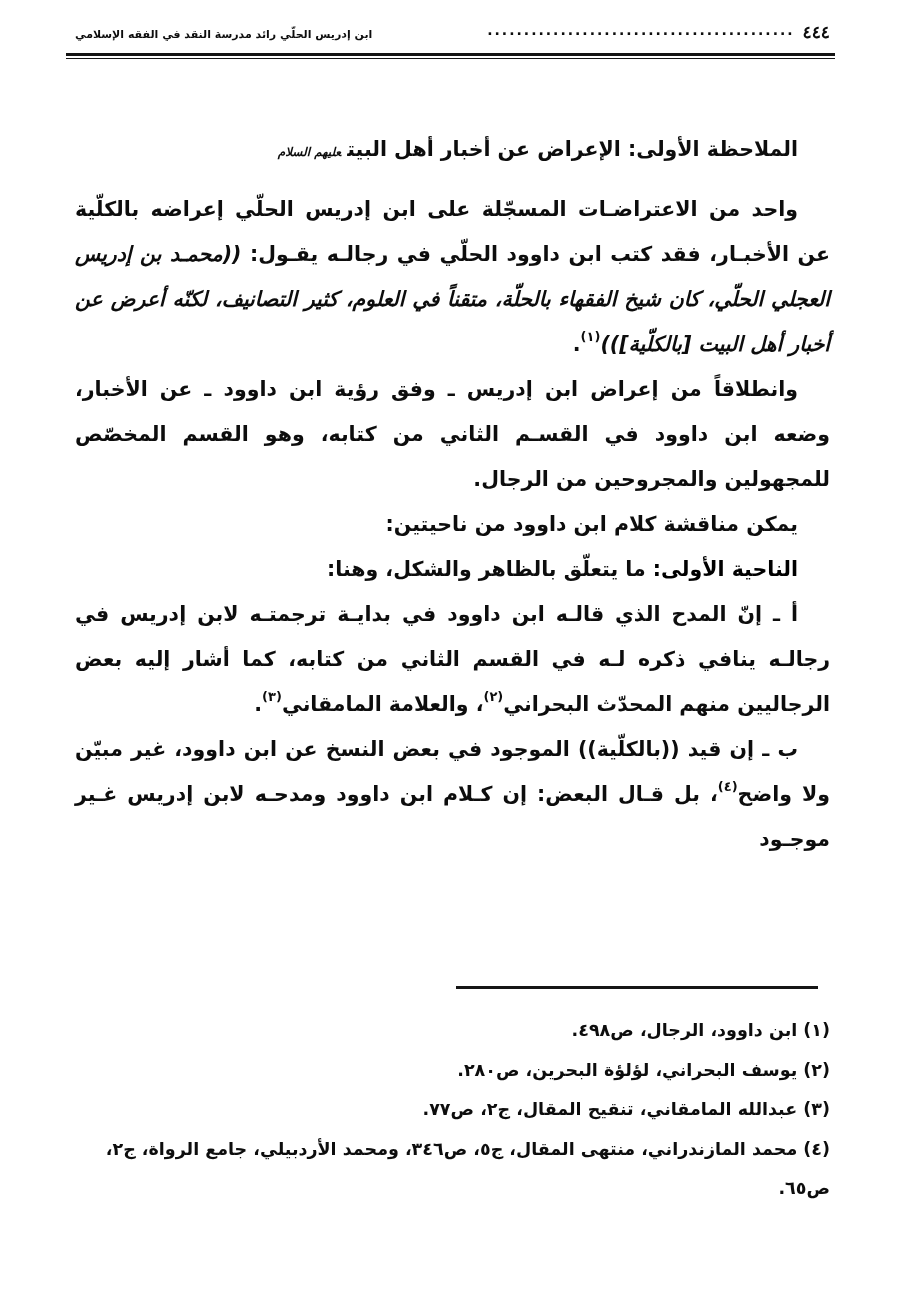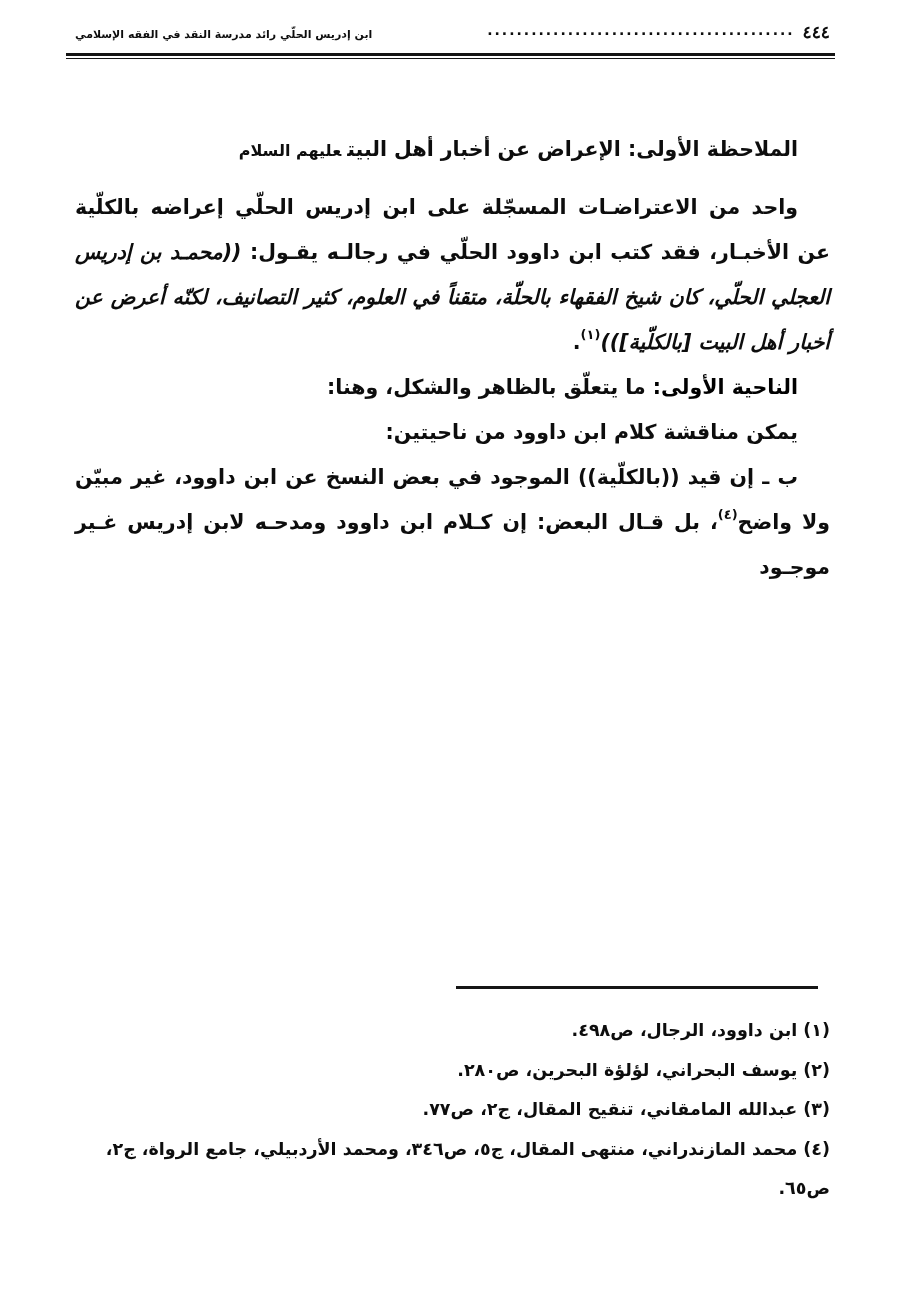--- a/index.html
+++ b/index.html
@@ -68,21 +68,22 @@
   .heading-pause { margin: 38px 0 8px 0; }
   .quote { font-style: italic; }
   sup.fn-marker {
     font-size: 13px;
     font-style: normal;
     vertical-align: 10px;
     line-height: 0;
     letter-spacing: 0;
   }
   .honorific {
-    font-size: 16px;
+    font-size: 12px;
+    font-style: italic;
     letter-spacing: -1px;
     margin-right: 6px;
     white-space: nowrap;
   }
   .lead-label { 
     color: #000;
   }
   
   .footnotes {
     position: absolute;
@@ -116,26 +117,28 @@
 
   <div class="header-rule"></div>
 
   <div class="content">
 
 
     <p class="section-heading heading-note"><span>الملاحظة الأولى: الإعراض عن أخبار أهل البيت</span><span class="honorific">عليهم السلام</span></p>
 
     <p><span>واحد من الاعتراضـات المسجّلة على ابن إدريس الحلّي إعراضه بالكلّية عن الأخبـار، فقد كتب ابن داوود الحلّي في رجالـه يقـول: </span><span class="quote">((محمـد بن إدريس العجلي الحلّي، كان شيخ الفقهاء بالحلّة، متقناً في العلوم، كثير التصانيف، لكنّه أعرض عن أخبار أهل البيت [بالكلّية]))</span><sup class="fn-marker">(١)</sup><span>.</span></p>
 
+    <p>وانطلاقاً من إعراض ابن إدريس ـ وفق رؤية ابن داوود ـ عن الأخبار، وضعه ابن داوود في القسـم الثاني من كتابه، وهو القسم المخصّص للمجهولين والمجروحين من الرجال.</p>
 
+
+    <p>يمكن مناقشة كلام ابن داوود من ناحيتين:</p>
 
     <p><span class="lead-label">الناحية الأولى:</span><span> ما يتعلّق بالظاهر والشكل، وهنا:</span></p>
 
-    <p>يمكن مناقشة كلام ابن داوود من ناحيتين:</p>
-
+    <p><span>أ ـ إنّ المدح الذي قالـه ابن داوود في بدايـة ترجمتـه لابن إدريس في رجالـه ينافي ذكره لـه في القسم الثاني من كتابه، كما أشار إليه بعض الرجاليين منهم المحدّث البحراني</span><sup class="fn-marker">(٢)</sup><span>، والعلامة المامقاني</span><sup class="fn-marker">(٣)</sup><span>.</span></p>
 
     <p><span>ب ـ إن قيد ((بالكلّية)) الموجود في بعض النسخ عن ابن داوود، غير مبيّن ولا واضح</span><sup class="fn-marker">(٤)</sup><span>، بل قـال البعض: إن كـلام ابن داوود ومدحـه لابن إدريس غـير موجـود</span></p>
 
   </div>
 
   <div class="footnotes">
     <div class="fn-rule"></div>
     <div class="fn-list">
       <p>(١) ابن داوود، الرجال، ص٤٩٨.</p>
       <p>(٢) يوسف البحراني، لؤلؤة البحرين، ص٢٨٠.</p>

